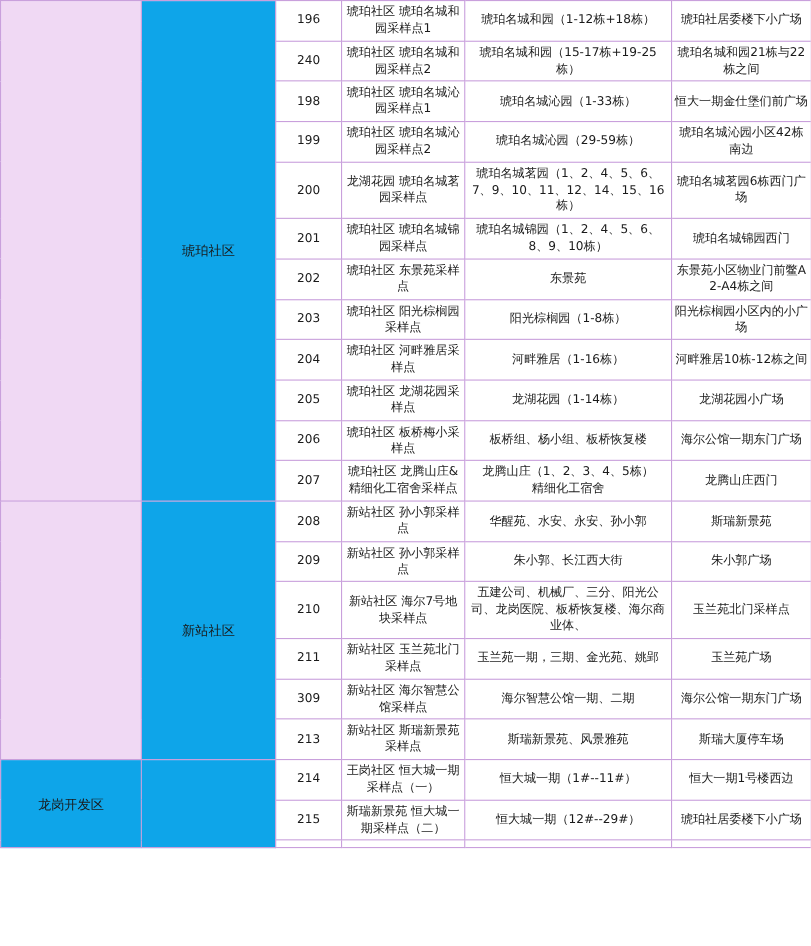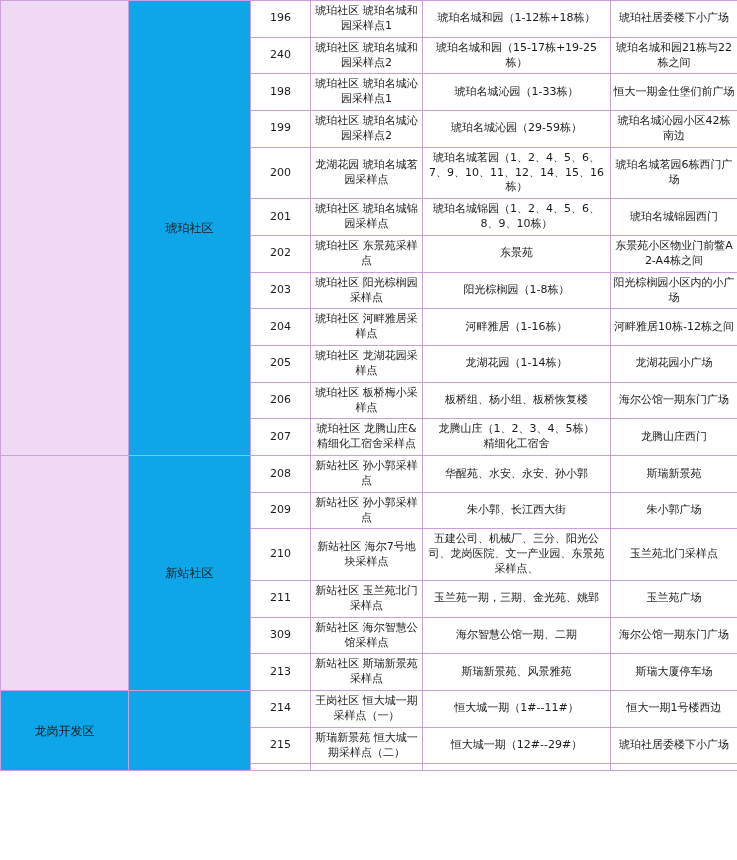--- a/index.html
+++ b/index.html
@@ -152,21 +152,21 @@
       </tr>
       <tr class="row-tall">
         <td>209</td>
         <td>新站社区  孙小郭采样点</td>
         <td>朱小郭、长江西大街</td>
         <td>朱小郭广场</td>
       </tr>
       <tr class="row-tall">
         <td>210</td>
         <td>新站社区  海尔7号地块采样点</td>
-        <td>五建公司、机械厂、三分、阳光公司、龙岗医院、文一产业园、东景苑采样点、</td>
+        <td>五建公司、机械厂、三分、阳光公司、龙岗医院、板桥恢复楼、海尔商业体、</td>
         <td>玉兰苑北门采样点</td>
       </tr>
       <tr class="row-tall">
         <td>211</td>
         <td>新站社区  玉兰苑北门采样点</td>
         <td>玉兰苑一期，三期、金光苑、姚郢</td>
         <td>玉兰苑广场</td>
       </tr>
       <tr class="row-tall">
         <td>309</td>

